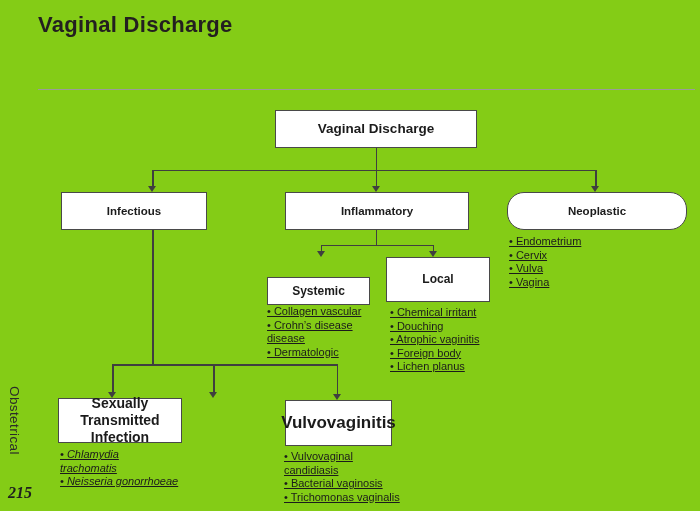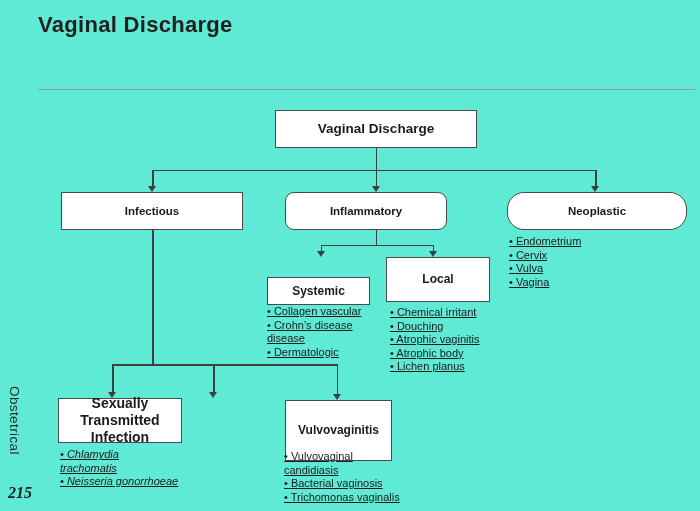--- a/index.html
+++ b/index.html
@@ -5,21 +5,21 @@
   html, body {
     margin: 0;
     padding: 0;
     background: #ffffff;
     font-family: "Liberation Sans", sans-serif;
   }
   .canvas {
     position: relative;
     width: 700px;
     height: 511px;
-    background: #5eead4;
+    background: #84cc16;
     overflow: hidden;
   }
   .page-title {
     position: absolute;
     left: 38px;
     top: 12px;
     font-size: 22px;
     font-weight: bold;
     letter-spacing: 0.3px;
     color: #231f20;
@@ -39,28 +39,28 @@
     box-sizing: border-box;
     display: flex;
     align-items: center;
     justify-content: center;
     text-align: center;
     font-weight: bold;
     color: #1b1b1b;
     line-height: 1.22;
   }
   .box-root      { left: 275px; top: 110px; width: 202px; height: 38px; font-size: 13.5px; }
-  .box-infectious    { left: 61px;  top: 192px; width: 182px; height: 38px; font-size: 11.5px; }
-  .box-inflammatory  { left: 285px; top: 192px; width: 162px; height: 38px; font-size: 11.5px; border-radius: 9px; }
+  .box-infectious    { left: 61px;  top: 192px; width: 146px; height: 38px; font-size: 11.5px; }
+  .box-inflammatory  { left: 285px; top: 192px; width: 184px; height: 38px; font-size: 11.5px; }
   .box-neoplastic    { left: 507px; top: 192px; width: 180px; height: 38px; font-size: 11.5px; border-radius: 17px; }
   .box-systemic  { left: 267px; top: 257px; width: 103px; height: 28px; font-size: 12px; margin-top: 20px; }
   .box-local     { left: 386px; top: 257px; width: 104px; height: 45px; font-size: 12px; }
   .box-sti       { left: 58px;  top: 398px; width: 124px; height: 45px; font-size: 14px; padding: 0 6px; }
   .box-tss       { left: 172px; top: 398px; width: 103px; height: 45px; font-size: 11.5px; padding: 0 14px; }
-  .box-vulvo     { left: 285px; top: 400px; width: 107px; height: 61px; font-size: 12px; }
+  .box-vulvo     { left: 285px; top: 400px; width: 107px; height: 46px; font-size: 17px; }
   .vline, .hline {
     position: absolute;
     background: #3f3f3f;
   }
   .vline { width: 1.5px; }
   .hline { height: 1.5px; }
   .arrow-down {
     position: absolute;
     width: 0;
     height: 0;
@@ -156,21 +156,21 @@
   <div class="bullets" style="left:267px; top:305px; width:110px;">
       <div class="bullet-line">• Collagen vascular</div>
       <div class="bullet-line">• Crohn’s disease</div>
       <div class="bullet-line">disease</div>
       <div class="bullet-line">• Dermatologic</div>
     </div>
   <div class="bullets" style="left:390px; top:306px; width:120px;">
       <div class="bullet-line">• Chemical irritant</div>
       <div class="bullet-line">• Douching</div>
       <div class="bullet-line">• Atrophic vaginitis</div>
-      <div class="bullet-line">• Atrophic body</div>
+      <div class="bullet-line">• Foreign body</div>
       <div class="bullet-line">• Lichen planus</div>
     </div>
 
   <div class="vline" style="left:152px; top:230px; height:135px;"></div>
   <div class="hline" style="left:112px; top:364px; width:226px;"></div>
 
   <div class="vline" style="left:112px; top:364px; height:28px;"></div>
   <div class="arrow-down" style="left:108.2px; top:392px;"></div>
 
   <div class="vline" style="left:213px; top:364px; height:28px;"></div>

